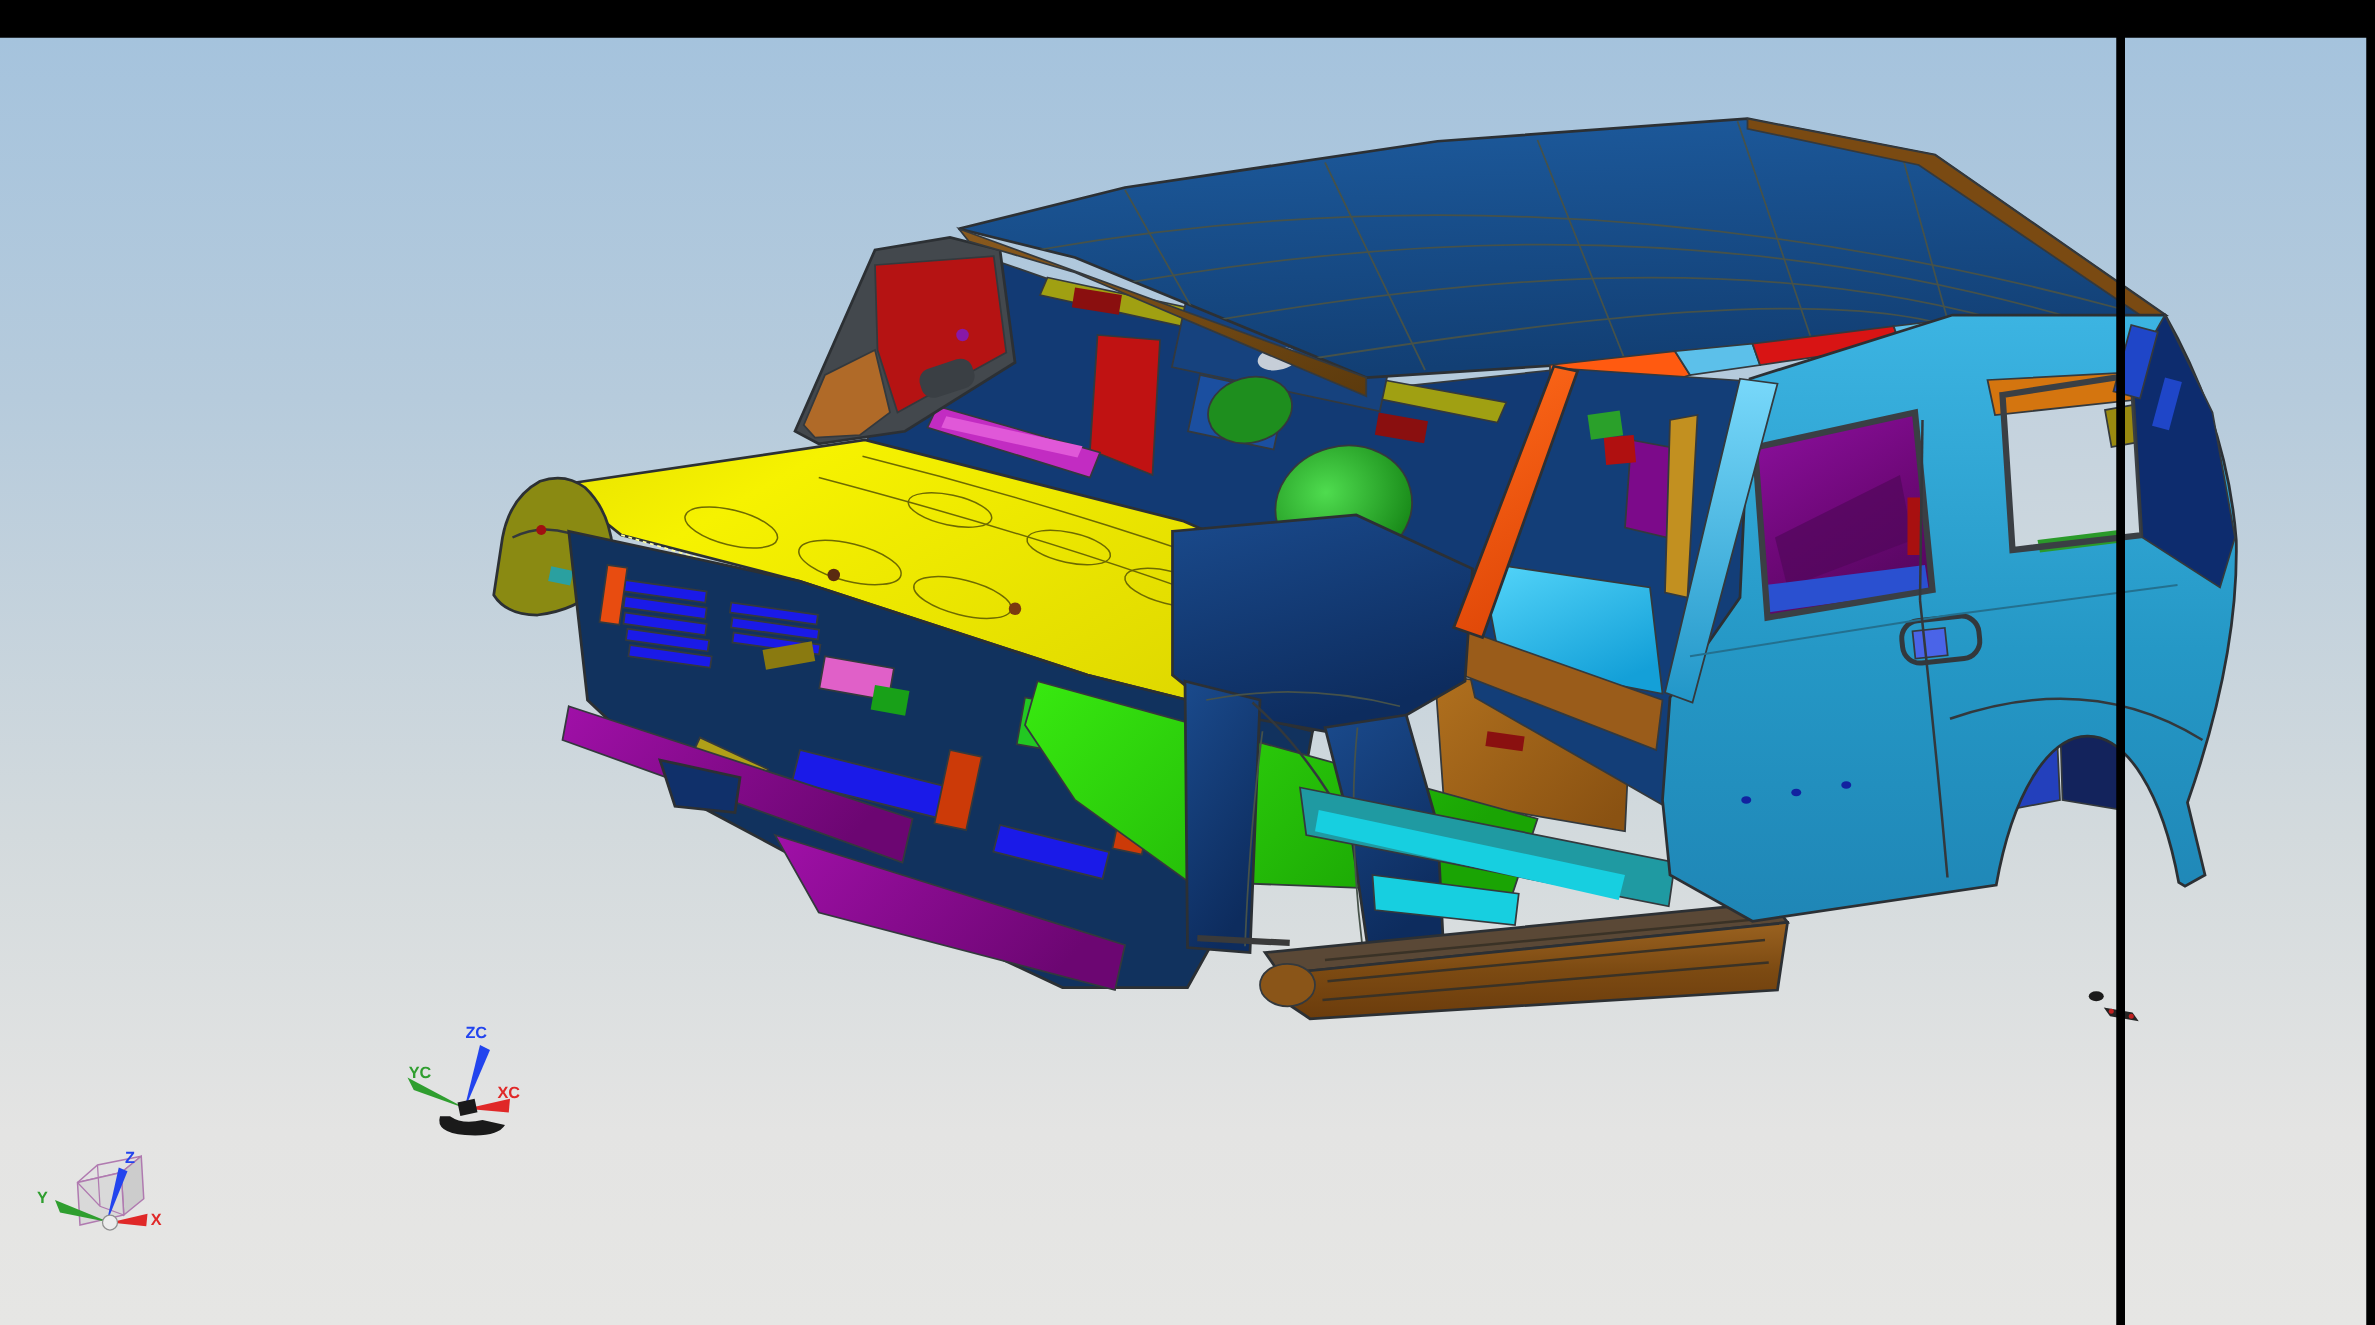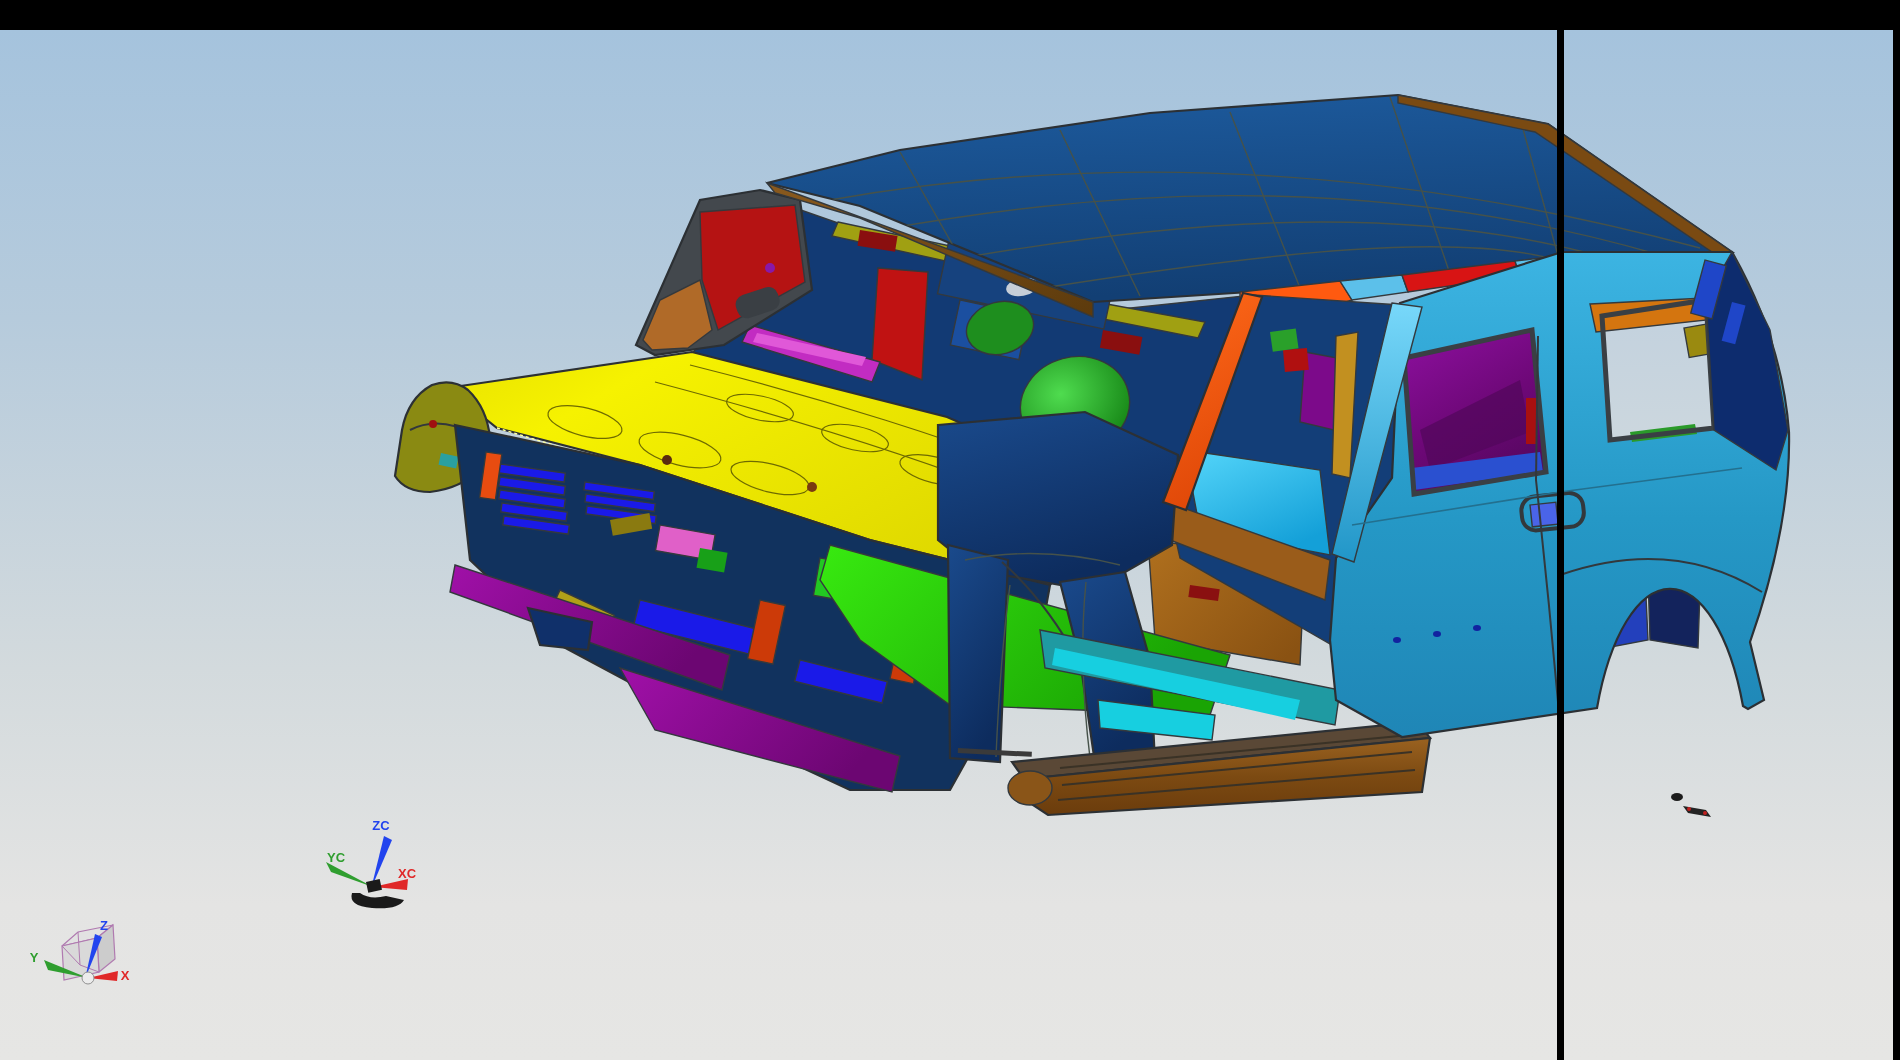--- a/index.html
+++ b/index.html
@@ -1,17 +1,17 @@
 <!DOCTYPE html>
 <html><head>
 <meta charset="utf-8">
 <style>
   html,body{margin:0;padding:0;width:1900px;height:1060px;overflow:hidden;background:#000;
             font-family:"Liberation Sans", sans-serif;}
-  .screen{position:relative;width:1564px;height:1060px;background:#000;}
+  .screen{position:relative;width:1700px;height:1060px;background:#000;}
   .topbar{position:absolute;left:0;top:0;width:1900px;height:30px;background:#000;}
   .rightbar{position:absolute;right:0;top:0;width:7px;height:1060px;background:#000;}
   .viewport{position:absolute;left:0;top:30px;width:1893px;height:1030px;
             background:linear-gradient(to bottom,#a5c3dd 0%,#b6cbdc 28%,#d3dadd 62%,#e4e4e3 85%,#e6e6e4 100%);}
   svg{position:absolute;left:0;top:0;}
   .edge{stroke:#34393d;stroke-width:1.4;}
   .edge2{stroke:#2c3034;stroke-width:2.2;}
   .noline{stroke:none;}
   .panel-line{fill:none;stroke:#46524a;stroke-width:1.4;}
   .hood-line{fill:none;stroke:#6e6a00;stroke-width:1.2;}

